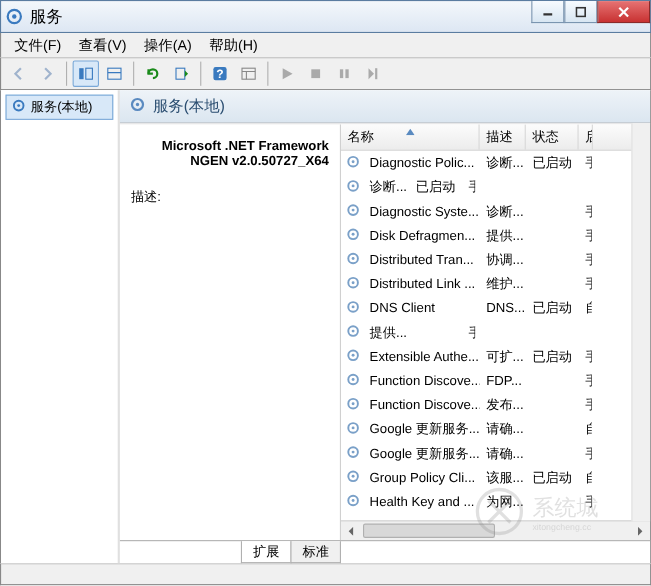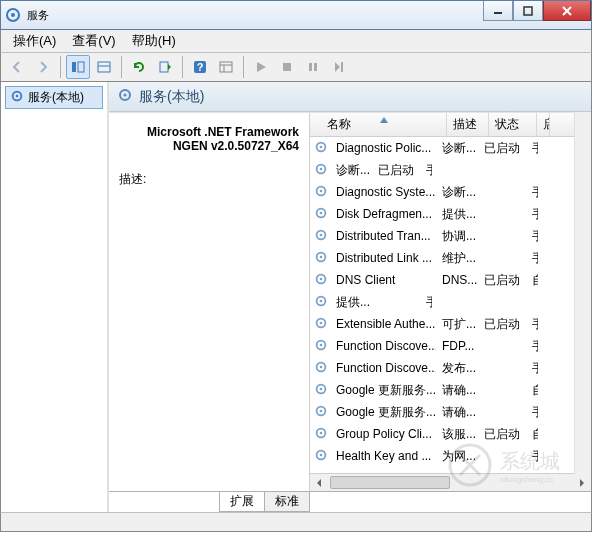--- a/index.html
+++ b/index.html
@@ -1,21 +1,21 @@
 <!DOCTYPE html>
 <html><head>
 <meta charset="utf-8">
 <style>
 * { box-sizing: border-box; margin: 0; padding: 0; font-family: "Microsoft YaHei", "Segoe UI", Tahoma, sans-serif; }
 body { background: #fff; width: 592px; height: 533px; overflow: hidden; user-select: none; }
 
 
 .titlebar { height: 30px; background: linear-gradient(#f3f7fb, #dde7f3); border: 1px solid #5a7ca0; display: flex; align-items: center; padding: 0 4px; position: relative; }
 .titlebar .title-icon { width: 16px; height: 16px; margin-right: 6px; }
-.titlebar .title-text { font-size: 11px; color: #000; }
+.titlebar .title-text { font-size: 15px; color: #000; }
 .win-btns { position: absolute; right: 0; top: 0; display: flex; }
 .win-btn { width: 30px; height: 20px; border: 1px solid #7a95b0; border-top: none; background: linear-gradient(#f7fbff,#d8e6f2); display:flex; align-items:center; justify-content:center; }
 .win-btn.close { width: 48px; background: linear-gradient(#e67373,#c83232); border-color:#8a2a2a; }
 .win-btn svg { display:block; }
 
 
 .menubar { height: 22px; background: #f0f0f0; border-left:1px solid #888; border-right:1px solid #888; display:flex; align-items:center; padding:0 4px; font-size:13px; }
 .menubar .menu-item { padding: 2px 8px; }
 
 
@@ -37,21 +37,21 @@
 .detail-col { width: 200px; padding: 12px 10px; font-size:12px; color:#000; }
 .detail-col .svc-name { font-weight:bold; margin-bottom:18px;text-align:right; }
 .detail-col .svc-desc-label { margin-bottom:2px; }
 .detail-col .svc-desc { }
 .divider-v { width:1px; background:#d0d0d0; }
 
 .list-col { flex:1; display:flex; flex-direction:column; overflow:hidden; }
 .list-header { display:flex; height:24px; background:linear-gradient(#fcfcfc,#ececec); border-bottom:1px solid #d0d0d0; font-size:12px; }
 .list-header .col { border-right:1px solid #d8d8d8; padding:4px 6px; white-space:nowrap; overflow:hidden; display:flex; align-items:center; }
 .col-name { width:126px; } .col-desc{ width:42px;} .col-status{width:48px;} .col-start{width:10px;}
-.list-header .col-name { position:relative;margin-left:11px; }
+.list-header .col-name { position:relative; }
 .sort-arrow { position:absolute; left:50%; top:-1px; transform:translateX(-50%); }
 .list-body { flex:1; overflow:hidden; }
 .row { display:flex; height:22px; align-items:center; font-size:12px; }
 .row .cell { white-space:nowrap; overflow:hidden; padding:0 6px; }
 .row .gear { width:16px; flex:0 0 16px; margin-left:4px; }
 .hscrollbar { height:18px; background:#f0f0f0; border-top:1px solid #d0d0d0; position:relative; }
 .hscrollbar .thumb { position:absolute; left:20px; top:2px; height:13px; width:120px; background:#d8d8d8; border:1px solid #b0b0b0; border-radius:2px;}
 .hscrollbar .arrow { position:absolute; top:0; width:18px; height:18px; display:flex;align-items:center;justify-content:center;}
 .hscrollbar .arrow.left{left:0;} .hscrollbar .arrow.right{right:0;}
 .vscroll-ghost { position:absolute; right:0; top:30px; bottom:38px; width:17px; background:#f0f0f0; border-left:1px solid #e0e0e0;}
@@ -59,21 +59,21 @@
 
 .bottom-tabs { height:21px; border-top:1px solid #b0b0b0; display:flex; align-items:flex-start; padding-left:110px; font-size:12px; background:#fff;}
 .btab { padding:1px 10px; border:1px solid #b0b0b0; border-top:none; background:#fff; margin-right:-1px; }
 .btab.active { background:#fff; }
 .btab.inactive { background:#f0f0f0; }
 
 
 .statusbar { height:20px; border:1px solid #888; border-top:1px solid #c0c0c0; background:#f0f0f0; }
 
 
-.watermark { position:absolute; right:6px; bottom:22px; opacity:0.25; }
+.watermark { position:absolute; right:22px; bottom:22px; opacity:0.25; }
 .watermark svg { display:block; }
 
 .gear-icon { width:14px;height:14px; }
 </style>
 </head>
 <body>
 
 <div class="titlebar">
   <span class="title-icon">
     <svg width="16" height="16">
@@ -96,22 +96,23 @@
     <div class="win-btn close">
         <svg width="12" height="10">
           <line x1="2" y1="1" x2="10" y2="9" stroke="#fff" stroke-width="2"></line>
           <line x1="10" y1="1" x2="2" y2="9" stroke="#fff" stroke-width="2"></line>
         </svg>
       </div>
   </div>
 </div>
 
 <div class="menubar">
+  <div class="menu-item">文件(F)</div>
+  <div class="menu-item">查看(V)</div>
   <div class="menu-item">操作(A)</div>
-  <div class="menu-item">查看(V)</div>
   <div class="menu-item">帮助(H)</div>
 </div>
 
 <div class="toolbar">
   <div class="tb-btn disabled">
       <svg width="16" height="16">
         <path d="M10 3 L5 8 L10 13" fill="none" stroke="#2a5a9a" stroke-width="2"></path>
       </svg>
     </div>
   <div class="tb-btn disabled">

